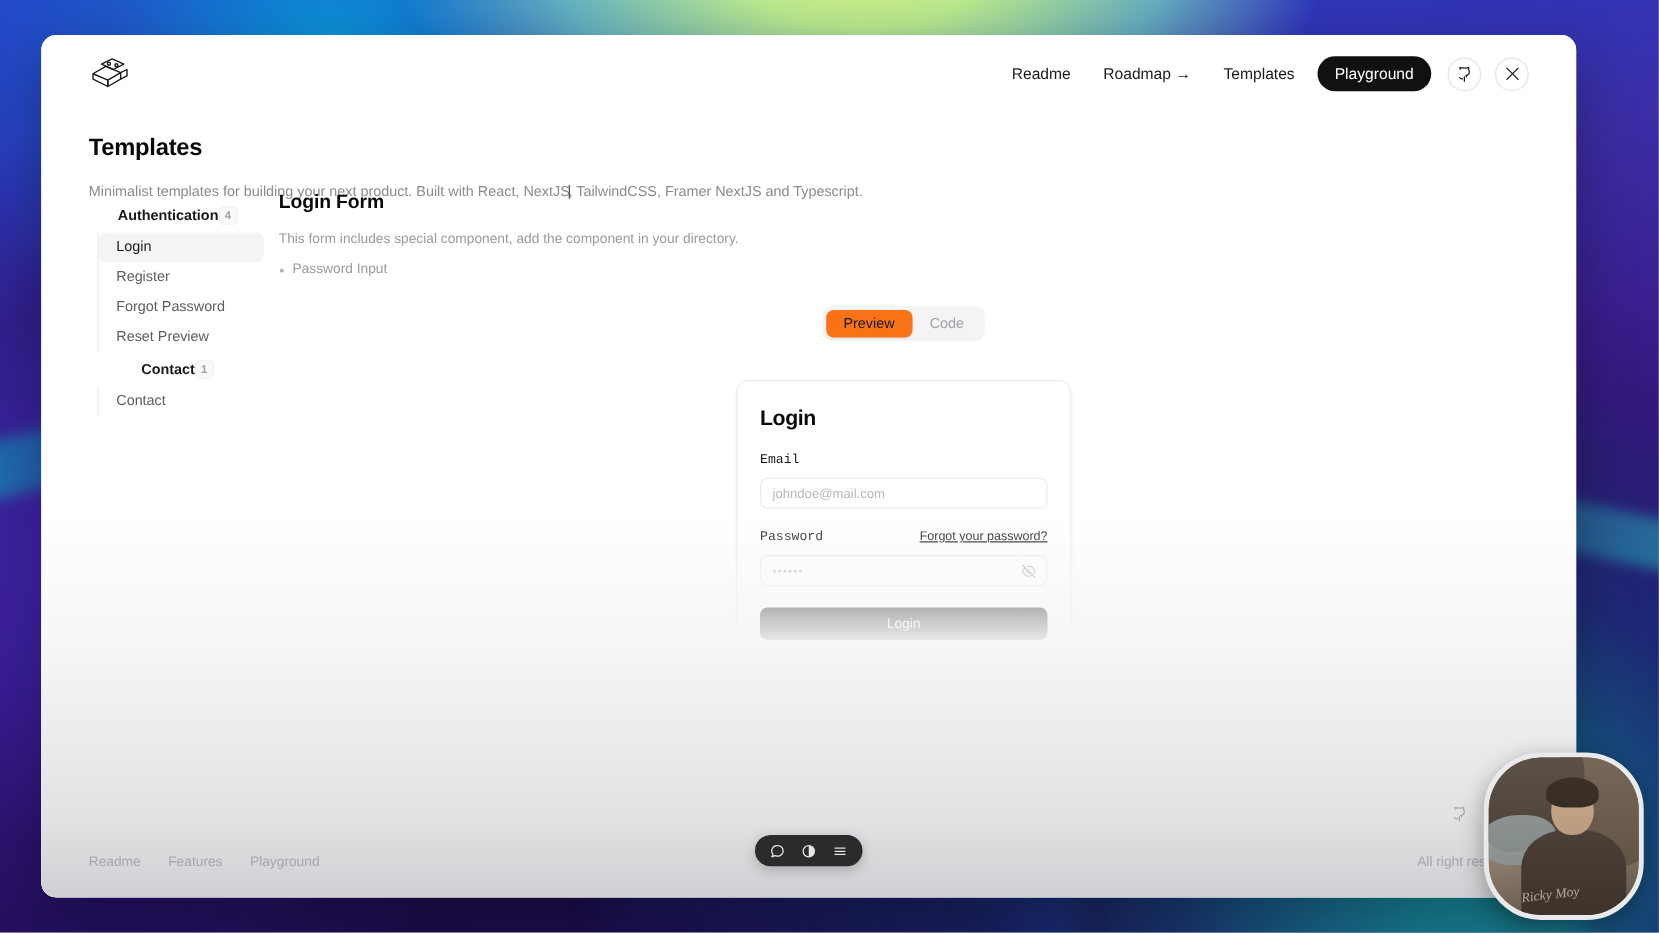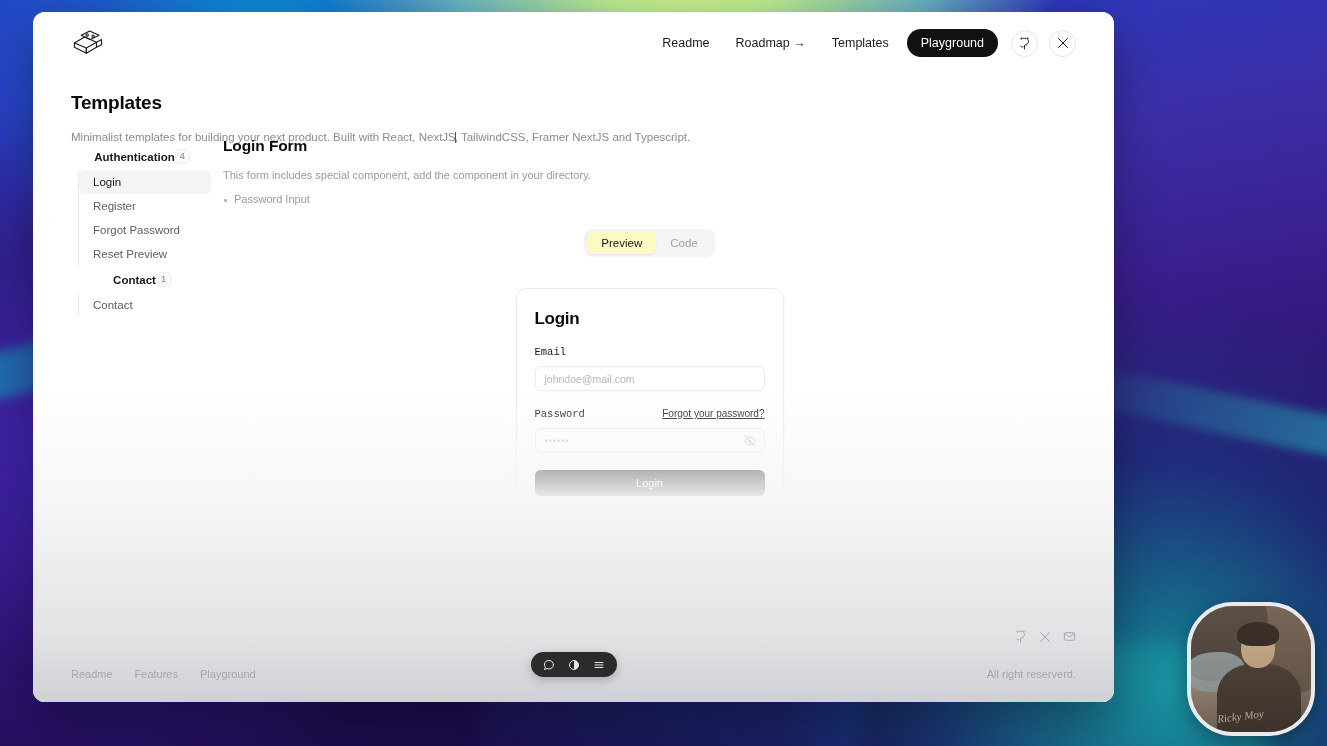--- a/index.html
+++ b/index.html
@@ -18,22 +18,22 @@
   }
   
   .bg-streak { position: absolute; pointer-events: none; }
   .streak1 { left: -60px; top: 330px; width: 300px; height: 46px; background: linear-gradient(90deg, rgba(0,200,200,0.55), rgba(0,190,215,0.0)); transform: rotate(-14deg); filter: blur(6px); }
   .streak2 { right: -40px; top: 390px; width: 320px; height: 40px; background: linear-gradient(270deg, rgba(40,200,200,0.5), rgba(30,120,210,0.0)); transform: rotate(12deg); filter: blur(5px); }
   .streak3 { right: 60px; bottom: -20px; width: 420px; height: 120px; background: linear-gradient(210deg, rgba(30,160,170,0.55), rgba(20,60,140,0)); filter: blur(10px); }
   .streak4 { left: 480px; bottom: -30px; width: 380px; height: 110px; background: linear-gradient(200deg, rgba(25,90,180,0.45), rgba(25,30,110,0)); filter: blur(12px); }
 
   
   .window {
-    position: absolute; left: 33px; top: 12px;
-    width: 1081px; height: 690px;
+    position: absolute; left: 33px; top: 28px;
+    width: 1228px; height: 690px;
     background: #fff;
     border-radius: 12px;
     overflow: hidden;
     box-shadow: 0 18px 48px rgba(0,0,0,0.33);
   }
   .page-scroll { position: relative; width: 100%; height: 100%; background: #fff; }
 
   
   .page-fade {
     position: absolute; left: 0; right: 0; top: 380px; bottom: 0;
@@ -98,21 +98,21 @@
 
   
   .toggle-wrap { display: flex; justify-content: center; margin-top: 24px; }
   .toggle {
     display: inline-flex; background: #f4f4f5; border-radius: 8px; padding: 3px;
   }
   .toggle-btn {
     font-size: 11.5px; padding: 5px 14px; border-radius: 6px; cursor: pointer;
     color: #a1a1aa;
   }
-  .toggle-btn.active { background: #fef9c3; color: #18181b; box-shadow: 0 1px 2px rgba(0,0,0,0.07); font-weight: 400; }
+  .toggle-btn.active { background: #f97316; color: #18181b; box-shadow: 0 1px 2px rgba(0,0,0,0.07); font-weight: 400; }
 
   
   .card-wrap { display: flex; justify-content: center; margin-top: 31px; }
   .login-card {
     width: 268px; background: #fff; border: 1px solid #ececee; border-radius: 10px;
     padding: 20px 18px 18px; box-shadow: 0 1px 3px rgba(0,0,0,0.05);
   }
   .login-title { font-size: 17px; font-weight: 700; color: #09090b; letter-spacing: -0.3px; }
   .login-sub { margin-top: 9px; font-size: 10.5px; color: #a3a3aa; line-height: 1.35; }
   .field { margin-top: 17px; }

